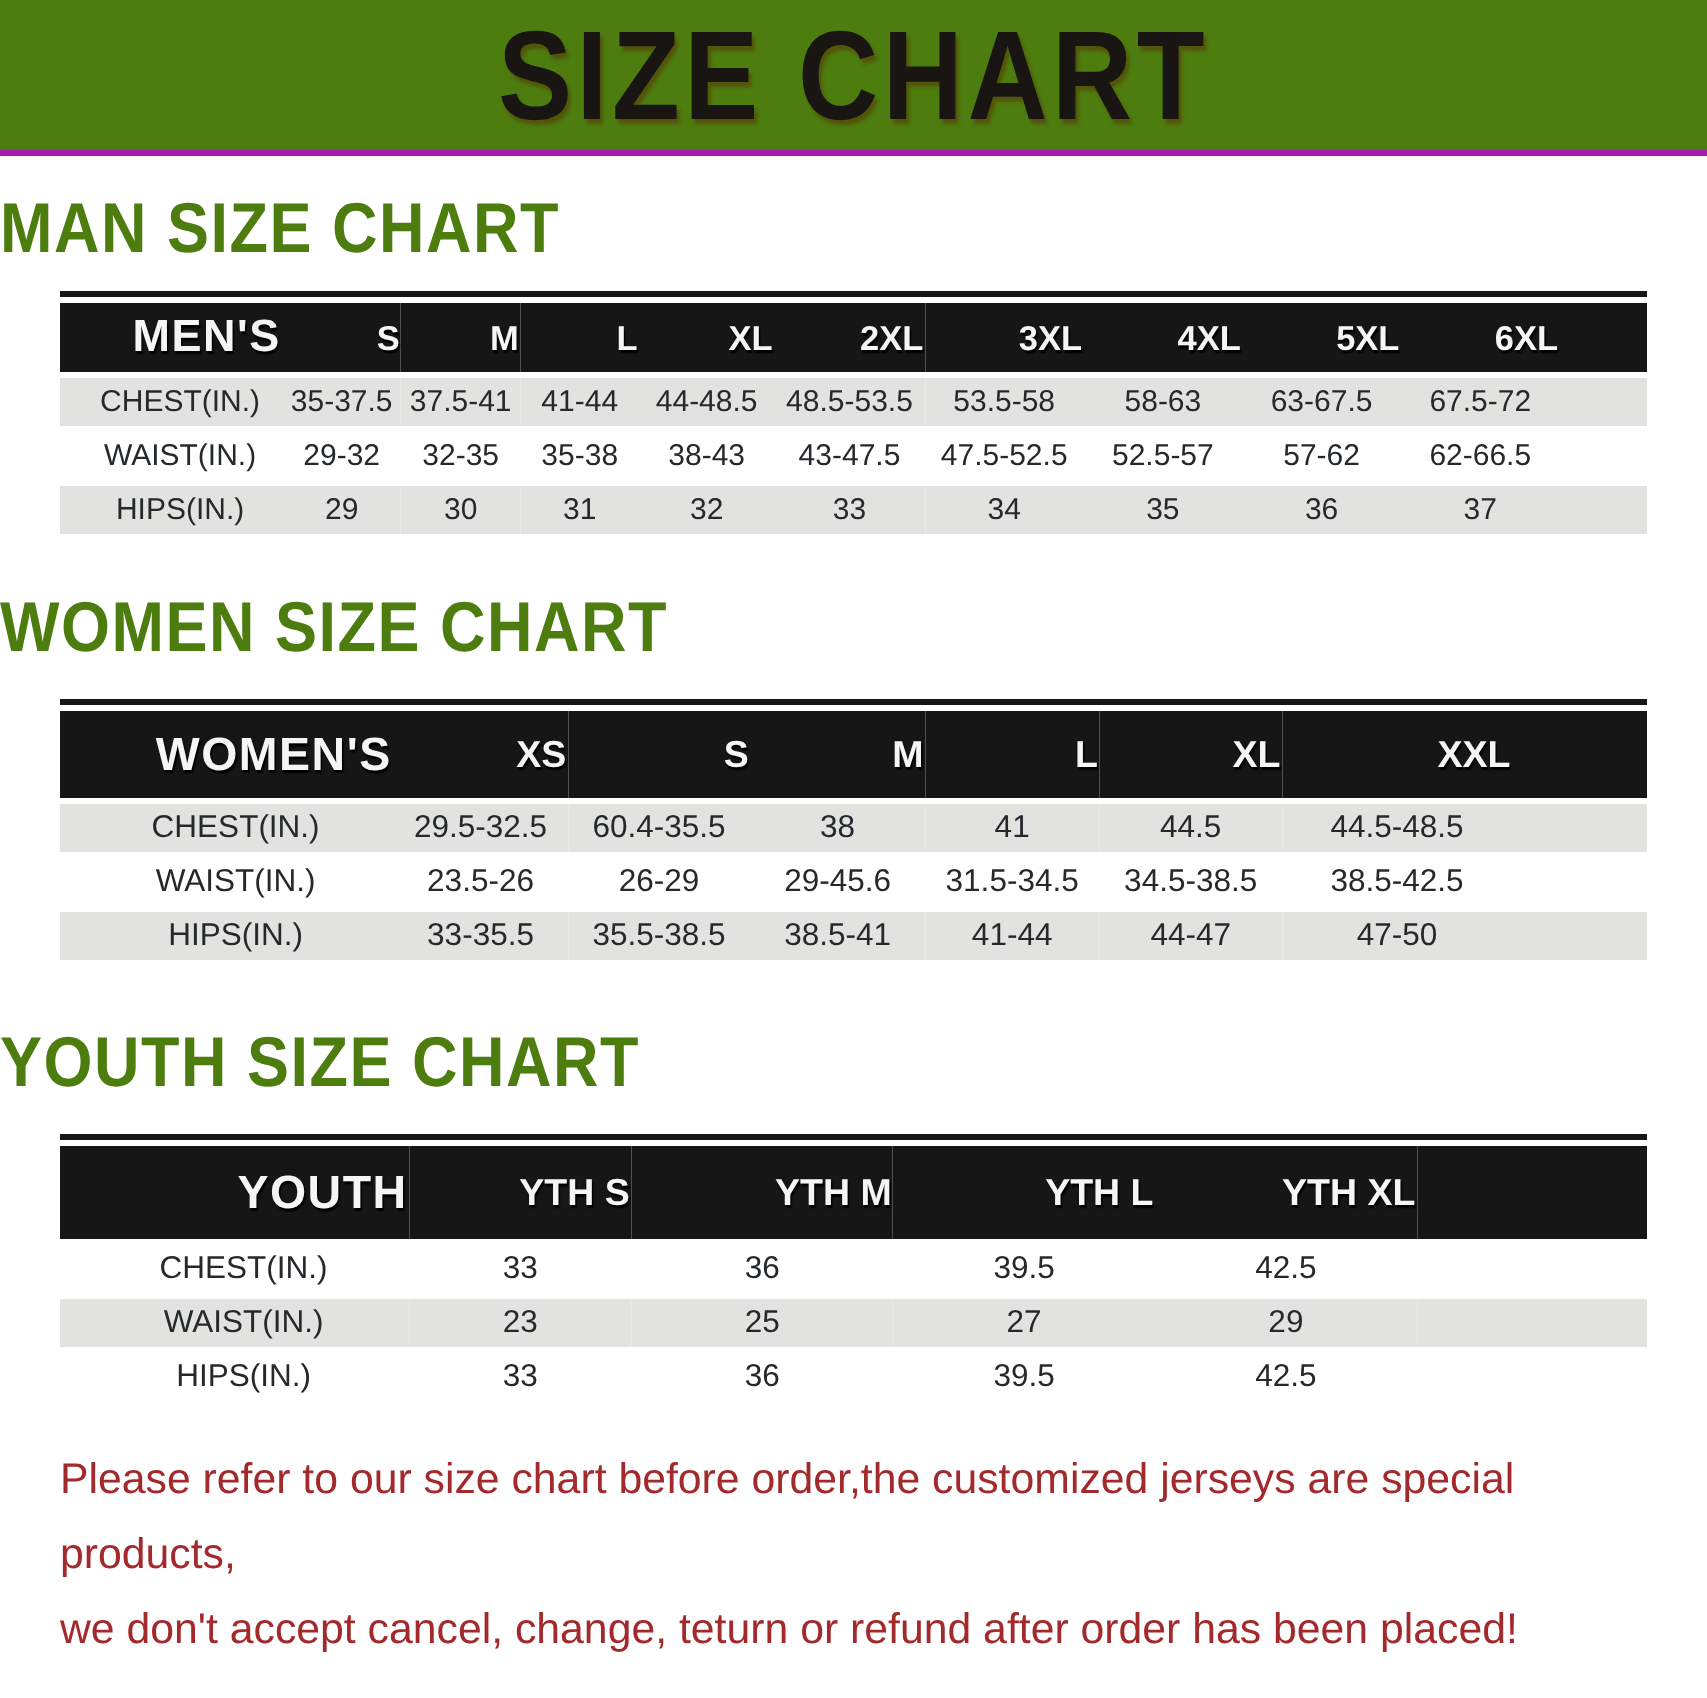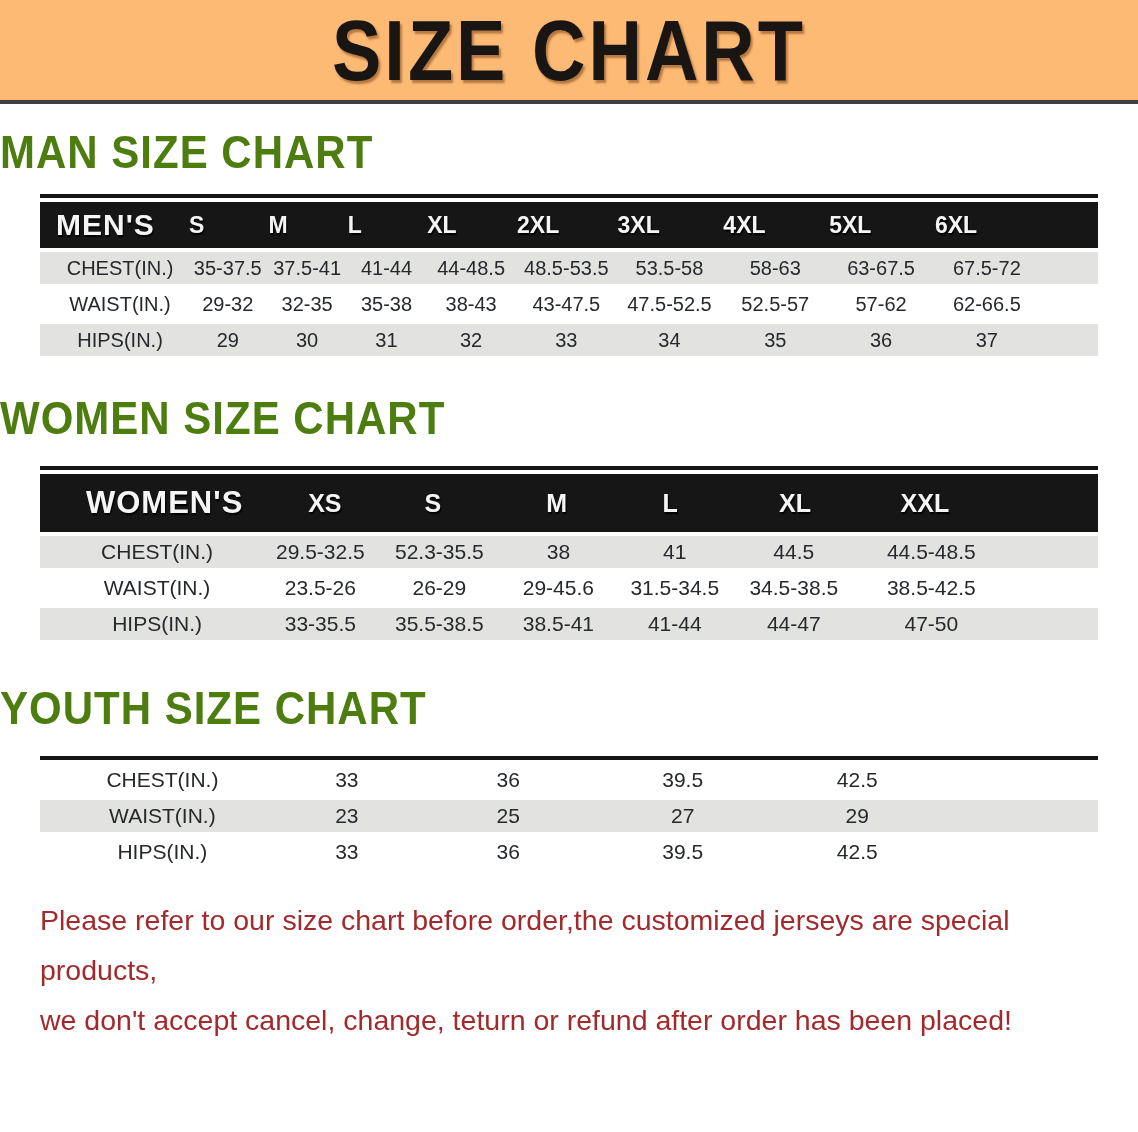--- a/index.html
+++ b/index.html
@@ -2,22 +2,22 @@
 <html><head>
 <meta charset="utf-8">
 <style>
   html,body { margin:0; padding:0; background:#ffffff; }
   body {
     width:1138px; height:1132px;
     font-family:"Liberation Sans", sans-serif;
     overflow:hidden;
   }
   .banner {
-    height:100px; background:#fdba74;
-    border-bottom:4px solid #404040;
+    height:100px; background:#4d7c0f;
+    border-bottom:4px solid #a21caf;
     display:flex; align-items:center; justify-content:center;
   }
   .banner-title {
     display:inline-block;
     font-size:74px; font-weight:bold; color:#181512;
     letter-spacing:3px; transform:scaleY(1.14);
     text-shadow:2px 3px 2px rgba(90,40,0,0.45);
     white-space:nowrap;
   }
   .section-heading {
@@ -30,21 +30,21 @@
   .h-youth { margin:40px 0 24px; }
 
   table.size-table {
     width:1058px; margin:0 40px;
     border-collapse:separate; border-spacing:0 4px;
     border-top:4px solid #161616;
     table-layout:fixed;
   }
   table.size-table th {
     background:#161616; color:#f5f5f5;
-    font-weight:bold; text-align:left;
+    font-weight:bold; text-align:right;
     text-shadow:1px 2px 1px #000;
   }
   th.table-title {
     text-align:left; padding-left:16px;
     letter-spacing:1px; white-space:nowrap;
   }
   .men   th { height:44px; font-size:23px; }
   .men   th.table-title { font-size:30px; }
   .women th { height:56px; font-size:25px;padding-left:46px; }
   .women th.table-title { font-size:31px; }
@@ -167,21 +167,21 @@
     <th>S</th>
     <th>M</th>
     <th>L</th>
     <th>XL</th>
     <th>XXL</th>
     <th></th>
   </tr>
   <tr class="gray">
     <td class="lbl">CHEST(IN.)</td>
     <td>29.5-32.5</td>
-    <td>52.3-35.5</td>
+    <td>60.4-35.5</td>
     <td>38</td>
     <td>41</td>
     <td>44.5</td>
     <td>44.5-48.5</td>
     <td></td>
   </tr>
   <tr class="white">
     <td class="lbl">WAIST(IN.)</td>
     <td>23.5-26</td>
     <td>26-29</td>
@@ -209,20 +209,28 @@
 <table class="size-table youth">
   <colgroup>
     <col style="width:22%">
       <col style="width:14%">
       <col style="width:16.5%">
       <col style="width:16.5%">
       <col style="width:16.5%">
       <col style="width:14.5%">
   </colgroup>
   <tbody>
+      <tr>
+    <th class="table-title">YOUTH</th>
+    <th>YTH S</th>
+    <th>YTH M</th>
+    <th>YTH L</th>
+    <th>YTH XL</th>
+    <th></th>
+  </tr>
   <tr class="white">
     <td class="lbl">CHEST(IN.)</td>
     <td>33</td>
     <td>36</td>
     <td>39.5</td>
     <td>42.5</td>
     <td></td>
   </tr>
   <tr class="gray">
     <td class="lbl">WAIST(IN.)</td>

